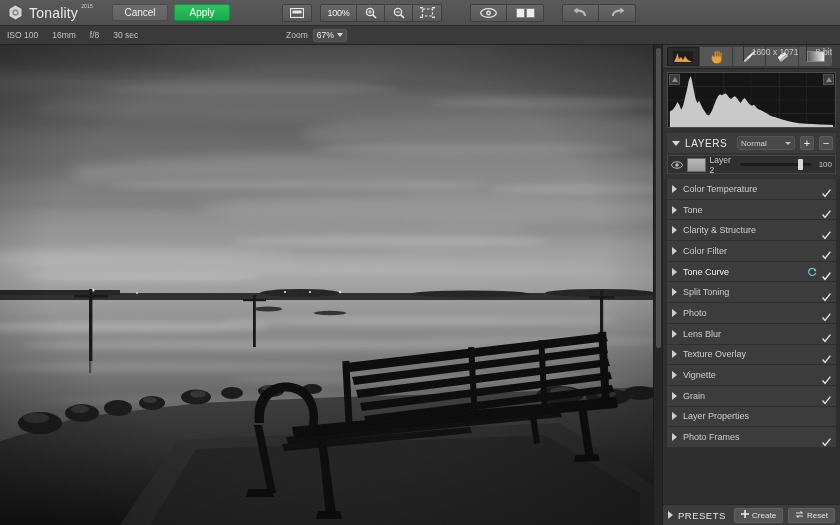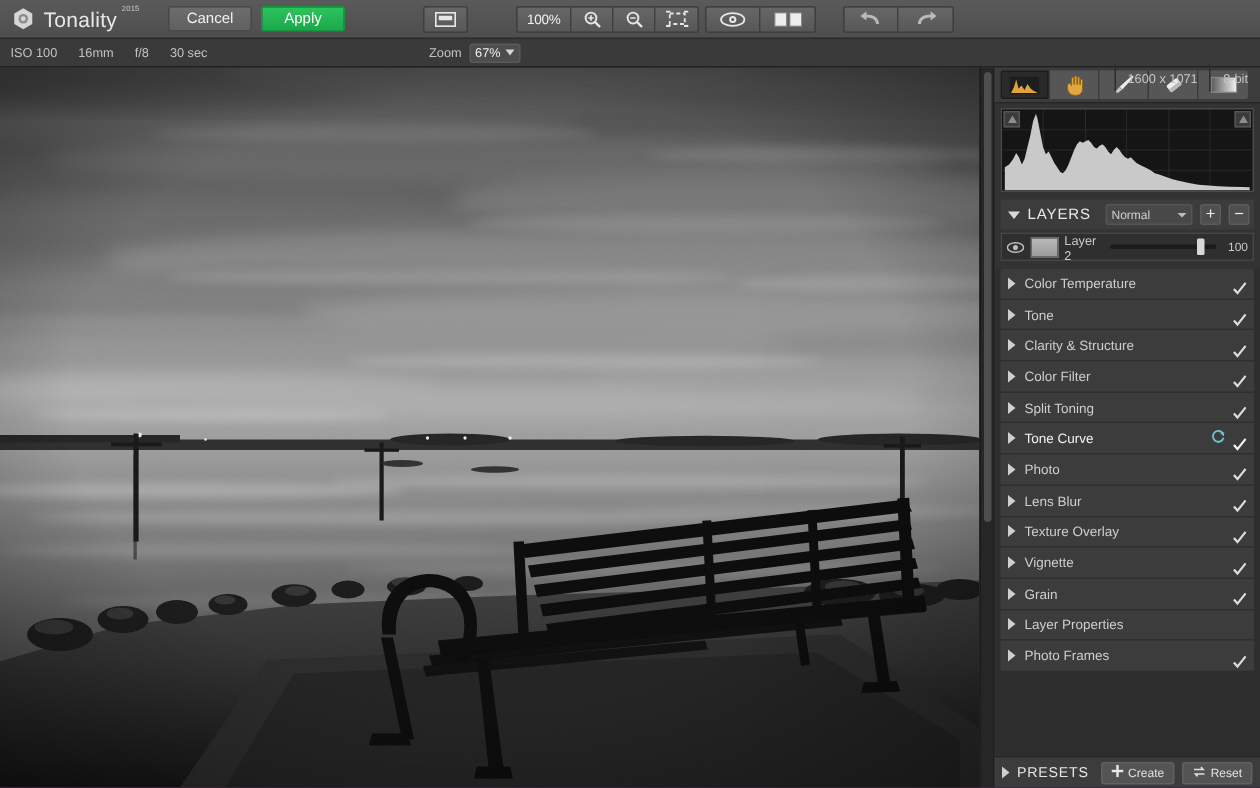--- a/index.html
+++ b/index.html
@@ -98,21 +98,21 @@
     border-right: 1px solid #3f3f3f;
     color: #e2e2e2;
     font-size: 9px;
     cursor: default;
     padding: 0 5px;
   }
   .tool-btn:last-child { border-right: none; }
   .tool-btn.wide { min-width: 36px; }
 
   .cluster-fit { left: 282px; }
-  .cluster-zoom { left: 320px; margin-left: 24px; }
+  .cluster-zoom { left: 320px; }
   .cluster-view { left: 470px; }
   .cluster-undo { left: 562px; }
 
   .zoompct { font-size: 9px; color: #f2f2f2; letter-spacing: -.2px; }
 
   
   .infobar {
     height: 19px;
     flex: 0 0 19px;
     background: #3a3a3a;
@@ -848,45 +848,45 @@
           <span class="adj-label">Color Filter</span>
           <span class="adj-right">
             <span class="chk">
               <svg width="9" height="9" viewBox="0 0 9 9">
                   <path d="M0.6 4.6 L3 7.4 L8.4 0.6" fill="none" stroke="#dcdcdc" stroke-width="1.5"></path>
                 </svg>
             </span>
           </span>
         </div>
 
-        <div class="adj-row">
-          <span class="tri-rt"></span>
-          <span class="adj-label">Split Toning</span>
-          <span class="adj-right">
-            <span class="chk">
-              <svg width="9" height="9" viewBox="0 0 9 9">
-                  <path d="M0.6 4.6 L3 7.4 L8.4 0.6" fill="none" stroke="#dcdcdc" stroke-width="1.5"></path>
-                </svg>
-            </span>
-          </span>
-        </div>
-
         <div class="adj-row active">
           <span class="tri-rt"></span>
           <span class="adj-label">Tone Curve</span>
           <span class="adj-right">
             <span>
               <svg width="10" height="10" viewBox="0 0 10 10">
                 <path d="M8.4 3.2 A3.6 3.6 0 1 0 8.7 5.8" fill="none" stroke="#6fc6cf" stroke-width="1.2"></path>
                 <path d="M6.6 3.0 L9.2 2.2 L8.9 4.8 Z" fill="#6fc6cf"></path>
               </svg>
             </span>
             <span class="chk">
               <svg width="9" height="9" viewBox="0 0 9 9">
                   <path d="M0.6 4.6 L3 7.4 L8.4 0.6" fill="none" stroke="#f0f0f0" stroke-width="1.5"></path>
+                </svg>
+            </span>
+          </span>
+        </div>
+
+        <div class="adj-row">
+          <span class="tri-rt"></span>
+          <span class="adj-label">Split Toning</span>
+          <span class="adj-right">
+            <span class="chk">
+              <svg width="9" height="9" viewBox="0 0 9 9">
+                  <path d="M0.6 4.6 L3 7.4 L8.4 0.6" fill="none" stroke="#dcdcdc" stroke-width="1.5"></path>
                 </svg>
             </span>
           </span>
         </div>
 
         <div class="adj-row">
           <span class="tri-rt"></span>
           <span class="adj-label">Photo</span>
           <span class="adj-right">
             <span class="chk">

